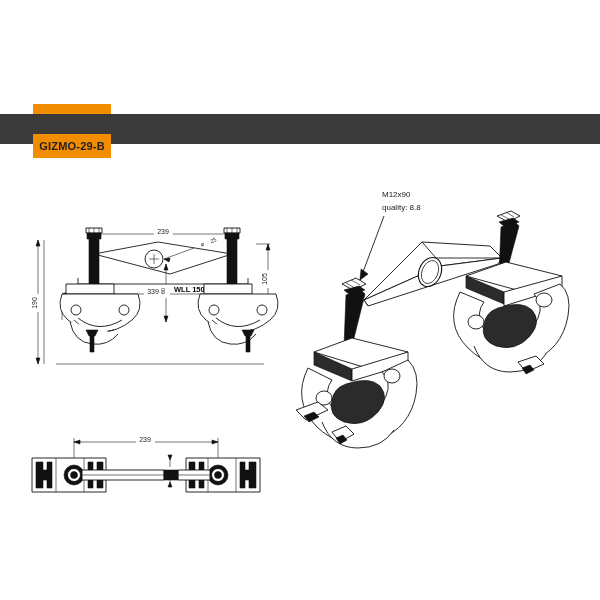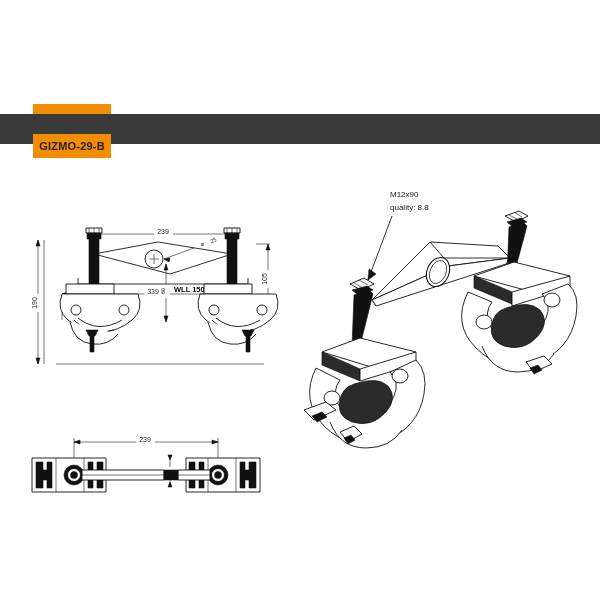--- a/index.html
+++ b/index.html
@@ -29,21 +29,21 @@
     display:flex;align-items:center;justify-content:center;
     white-space:nowrap;
   }
 
   
   .dwg{position:absolute;}
   .dwg svg{display:block;overflow:visible;}
 
   #front-view{left:18px;top:222px;width:262px;height:146px;}
   #plan-view{left:28px;top:430px;width:236px;height:72px;}
-  #iso-view{left:298px;top:180px;width:300px;height:280px;}
+  #iso-view{left:290px;top:180px;width:300px;height:280px;}
 
   text{font-family:"Liberation Sans", sans-serif;}
   .dimtxt{font-size:7px;fill:#1a1a1a;}
   .dimtxt-sm{font-size:5.5px;fill:#1a1a1a;}
   .wll{font-size:7.5px;font-weight:bold;fill:#000;}
   .callout{font-size:8px;fill:#1a1a1a;}
   .ln{stroke:#1a1a1a;fill:none;}
   .thin{stroke-width:.6;}
   .med{stroke-width:.9;}
   .blk{fill:#111;stroke:#111;stroke-width:.6;}

